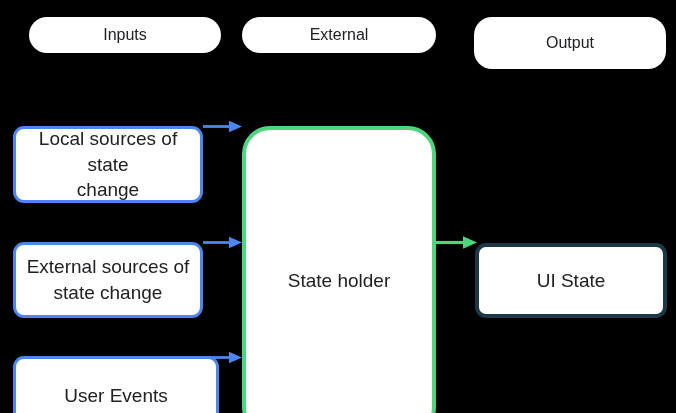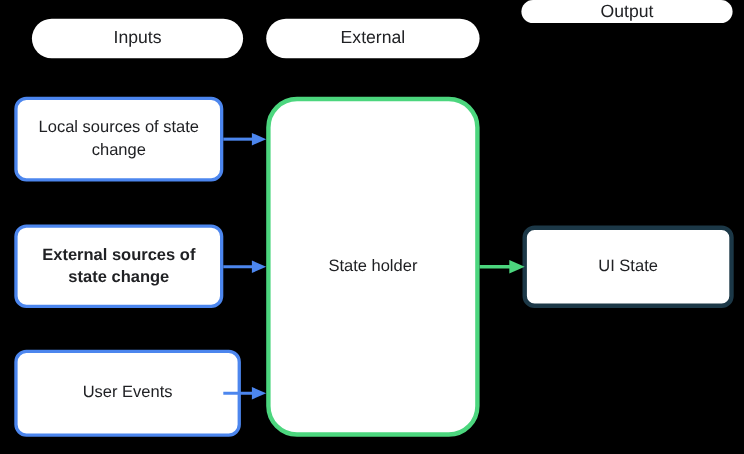--- a/index.html
+++ b/index.html
@@ -22,39 +22,40 @@
   .pill{
     position:absolute;
     background:var(--fill);
     border-radius:18px;
     display:flex;align-items:center;justify-content:center;
     font-size:16px;
     color:var(--text);
   }
   #pill-inputs{left:29px;top:17px;width:192px;height:36px;text-align:center;}
   #pill-processor{left:242px;top:17px;width:194px;height:36px;}
-  #pill-output{left:474px;top:0;width:192px;height:21px;text-align:center;}
+  #pill-output{left:474px;top:17px;width:192px;height:52px;text-align:center;}
 
   .node{
     position:absolute;
     box-sizing:border-box;
     background:var(--fill);
     display:flex;align-items:center;justify-content:center;
     text-align:center;
     white-space:pre-line;
-    font-size:15px;
+    font-size:19px;
     line-height:1.35;
     color:var(--text);
+    margin-top:38px;
   }
   .input-node{
     border:3.5px solid var(--blue);
     border-radius:11px;
   }
   #box-local{left:13px;top:88px;width:190px;height:77px;}
-  #box-external{left:13px;top:204px;width:190px;height:76px;font-weight:bold;}
+  #box-external{left:13px;top:204px;width:190px;height:76px;}
   #box-user{left:13px;top:318px;width:206px;height:79px;}
   #box-stateholder{
     left:242px;top:88px;width:194px;height:309px;
     border:4px solid var(--green);
     border-radius:28px;
   }
   #box-uistate{
     left:475px;top:205px;width:192px;height:75px;
     border:4px solid var(--dark);
     border-radius:11px;

